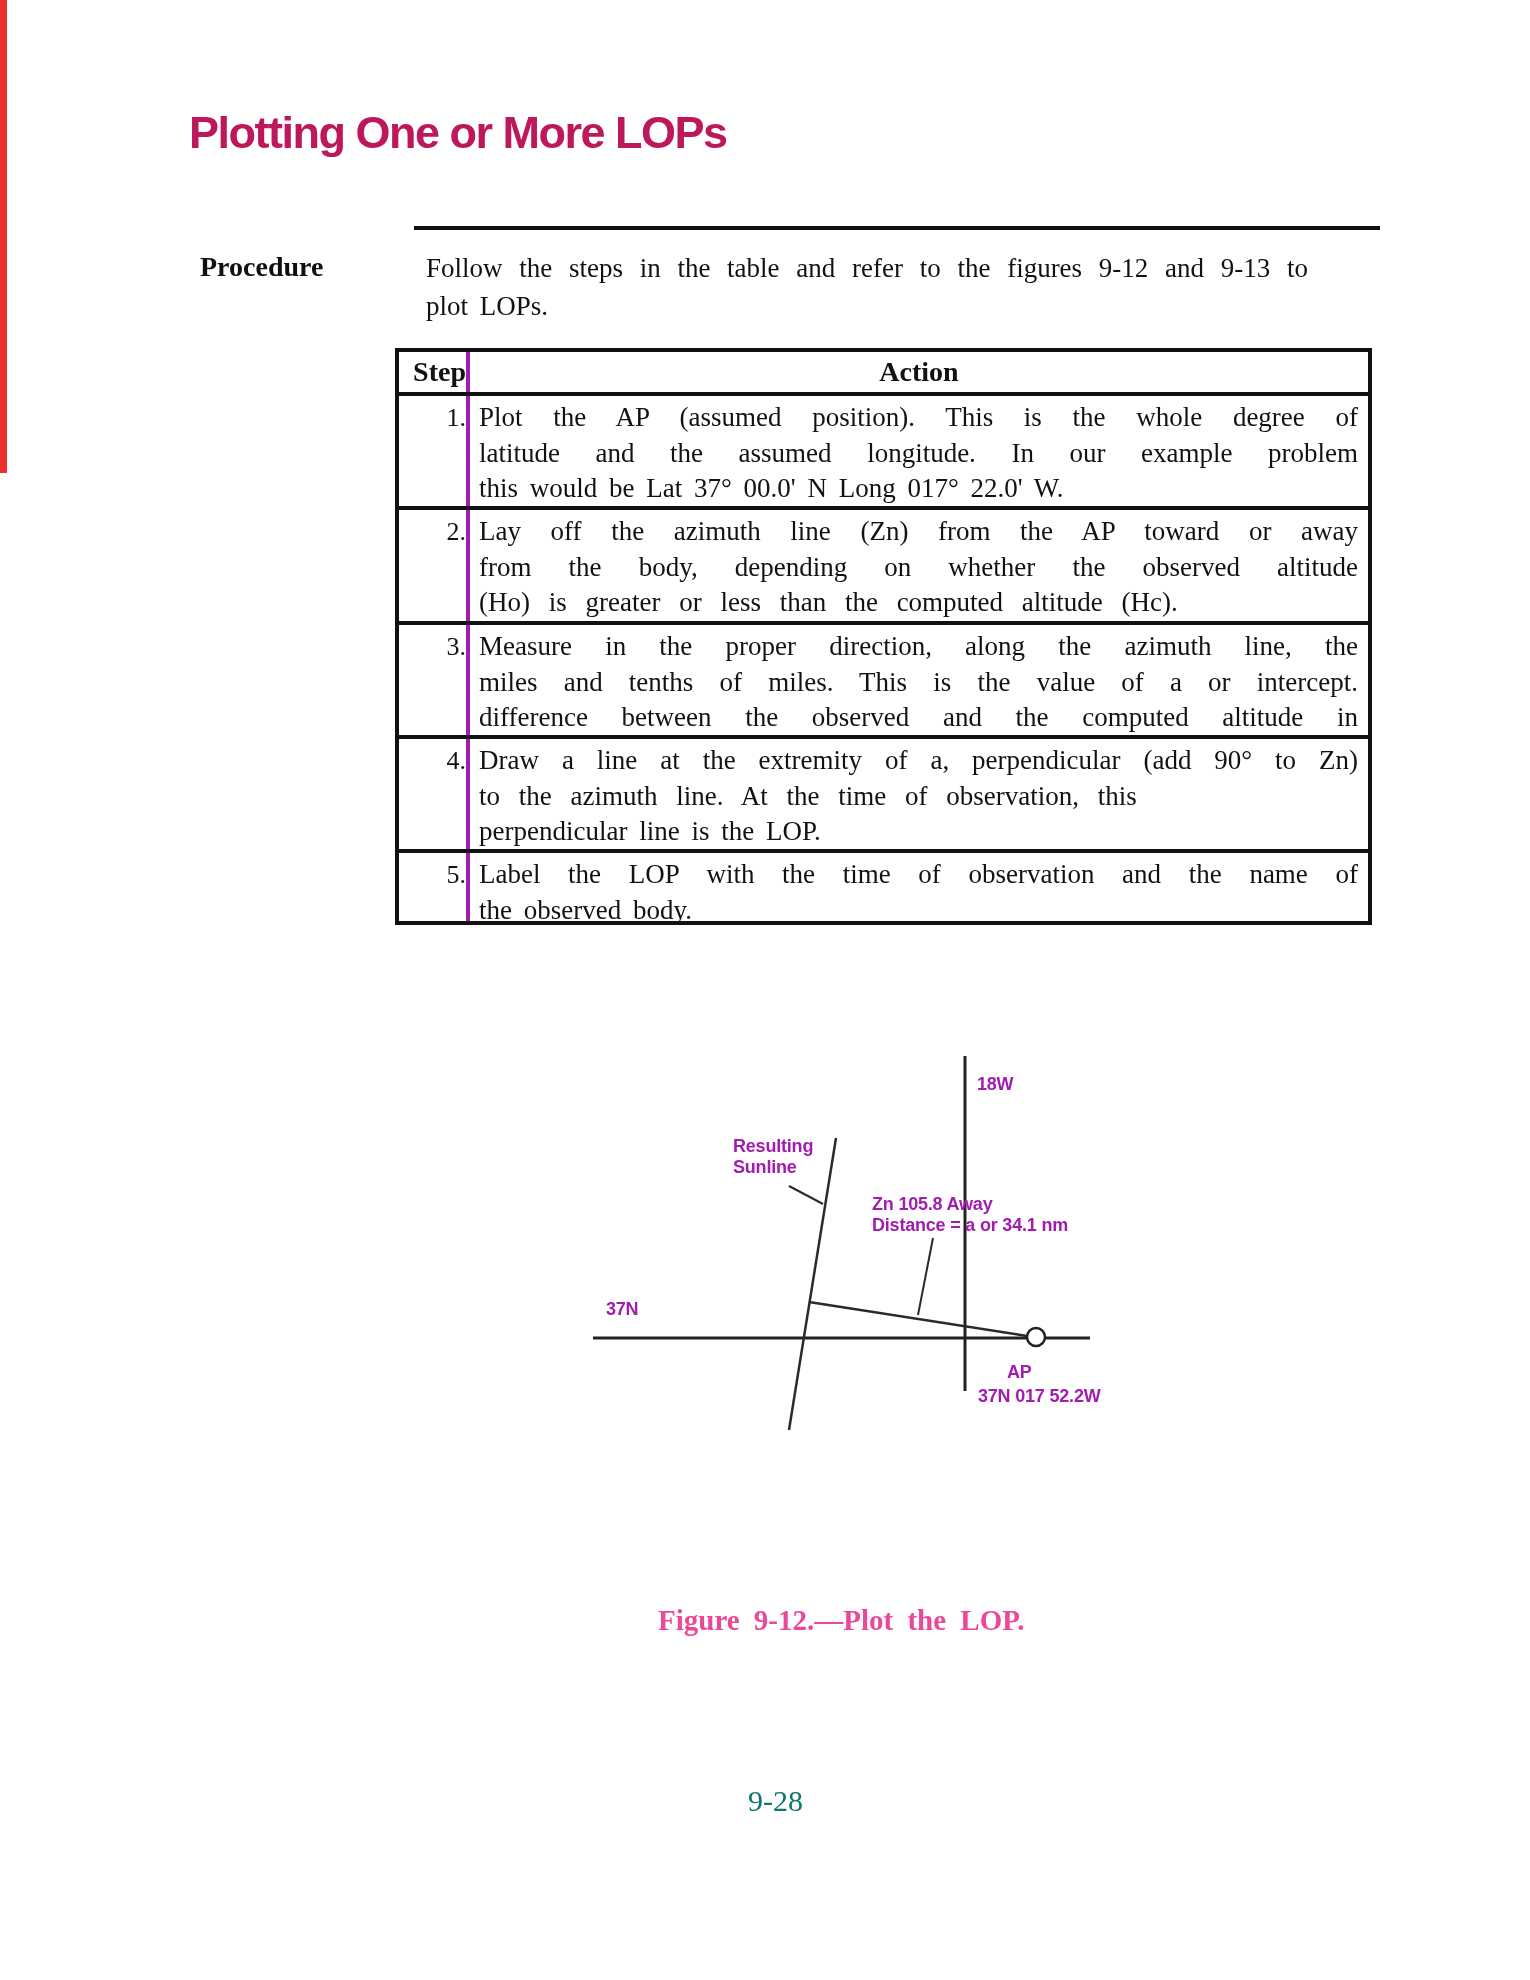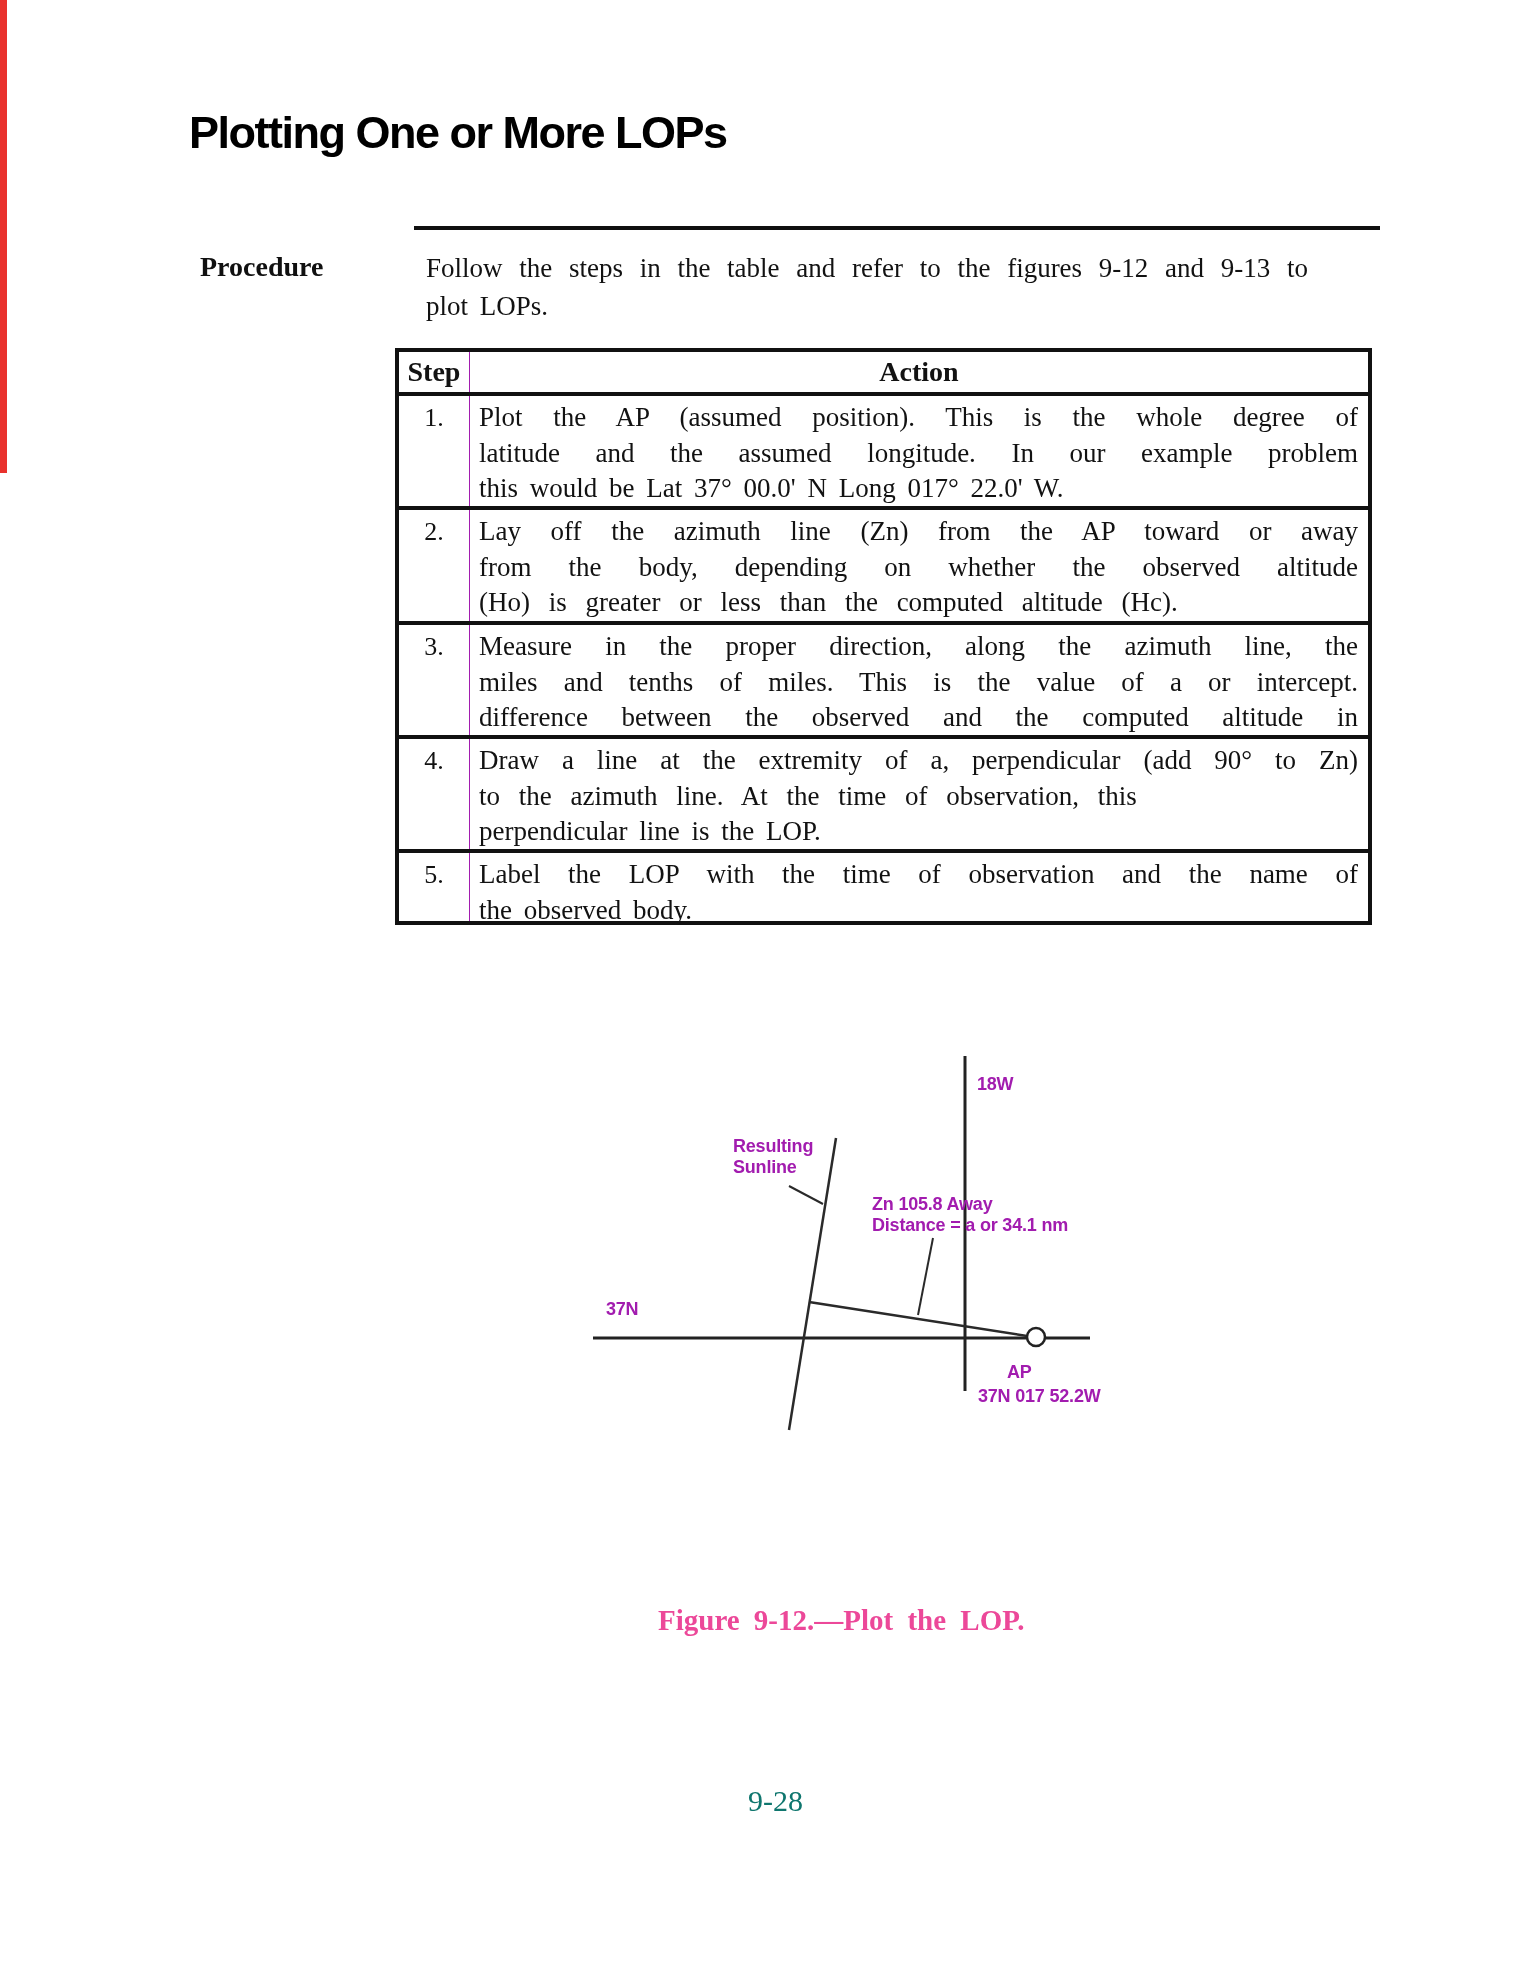--- a/index.html
+++ b/index.html
@@ -3,39 +3,39 @@
 <meta charset="utf-8">
 <style>
   html,body{margin:0;padding:0;background:#ffffff;}
   .page{position:relative;width:1530px;height:1980px;background:#ffffff;overflow:hidden;
         font-family:"Liberation Serif", serif;color:#121212;}
 
   .red-bar{position:absolute;left:0;top:0;width:7px;height:473px;}
 
   .title{position:absolute;left:189px;top:107px;
          font-family:"Liberation Sans", sans-serif;font-weight:bold;
-         font-size:45px;letter-spacing:-1.5px;color:#000000;white-space:nowrap;}
+         font-size:45px;letter-spacing:-1.5px;color:#be185d;white-space:nowrap;}
 
   .rule{position:absolute;left:414px;top:226px;width:966px;height:4px;background:#101010;}
 
   .procedure-label{position:absolute;left:200px;top:251px;
                    font-weight:bold;font-size:28px;color:#101010;}
 
   .procedure-text{position:absolute;left:426px;top:249px;width:882px;
                   font-size:27px;line-height:38px;}
 
   .ln{text-align:left;word-spacing:5px;white-space:nowrap;}
   .ln.j{text-align:justify;text-align-last:justify;word-spacing:1px;white-space:normal;}
   .ln.w{word-spacing:12px;}
 
   .doc-table{position:absolute;left:395px;top:348px;width:977px;box-sizing:border-box;
              border:4px solid #111;font-size:27px;}
   .t-head{display:flex;height:40px;line-height:40px;font-weight:bold;font-size:28px;}
   .t-row{display:flex;border-top:4px solid #111;}
-  .c-step{width:71px;border-right:1px solid #a21caf;text-align:center;flex:none;
+  .c-step{width:71px;border-right:4px solid #a21caf;text-align:right;flex:none;
           padding-top:4px;font-size:26px;line-height:35px;box-sizing:border-box;}
   .t-head .c-step{padding-top:0;font-size:28px;line-height:40px;}
   .c-action{flex:1;text-align:center;}
   .t-row .c-action{padding:4px 10px 15px 9px;text-align:left;line-height:35.5px;box-sizing:border-box;}
 
   .fig-label{position:absolute;font-family:"Liberation Sans", sans-serif;font-weight:bold;
              font-size:18px;line-height:20px;color:#a21caf;white-space:nowrap;letter-spacing:-0.2px;}
   #lbl-18w{left:977px;top:1074px;}
   #lbl-resulting{left:733px;top:1136px;}
   #lbl-sunline{left:733px;top:1157px;}

